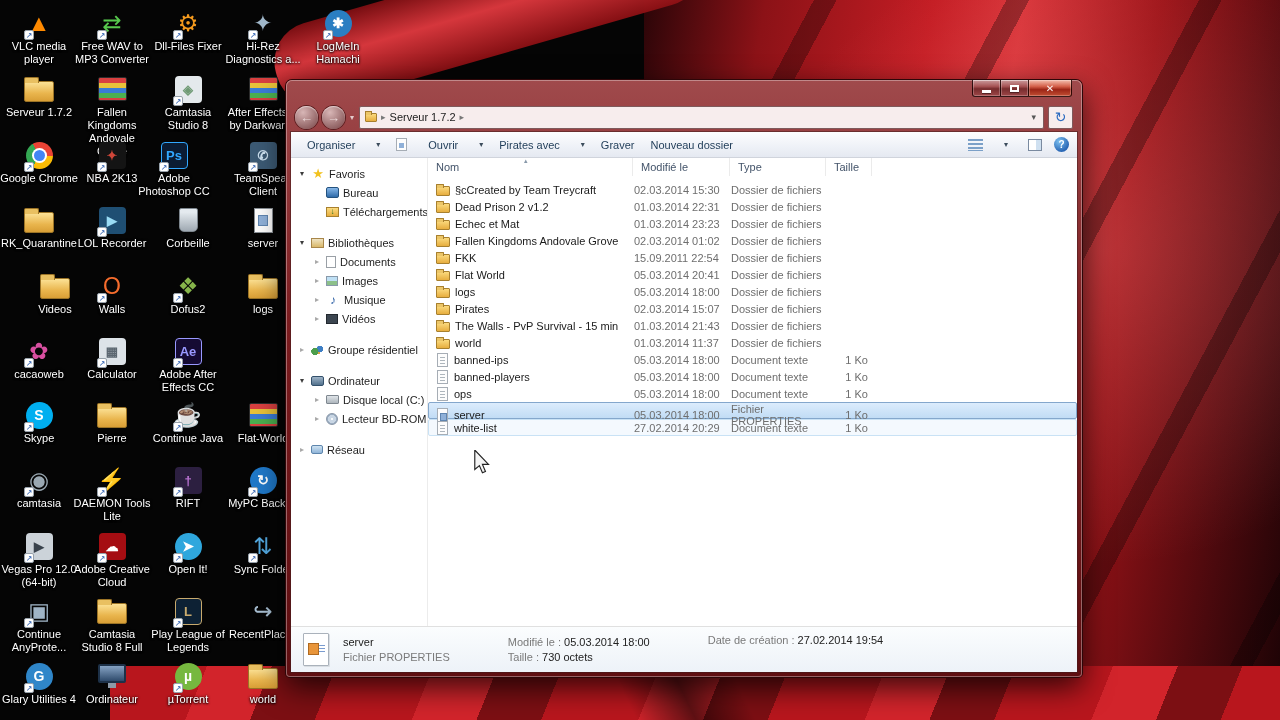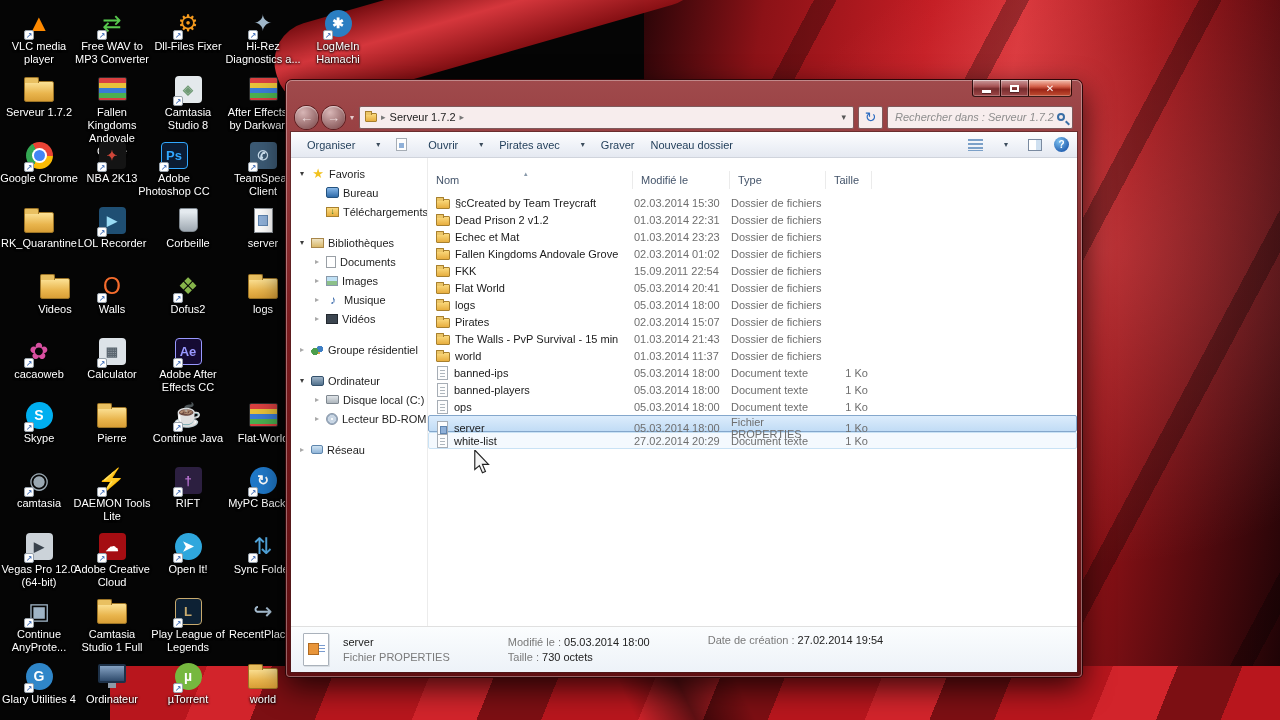--- a/index.html
+++ b/index.html
@@ -122,21 +122,21 @@
   .ni-home { width:13px; height:12px;
     background:radial-gradient(circle at 30% 62%,#4c9e4c 0 30%,transparent 31%),
                radial-gradient(circle at 68% 42%,#3f7fc4 0 30%,transparent 31%),
                radial-gradient(circle at 52% 62%,#e0a23c 0 27%,transparent 28%); }
   .ni-computer { background:linear-gradient(#9fb4c8,#51708c); border:1px solid #33506b; border-radius:2px; height:10px; width:13px; }
   .ni-disk { background:linear-gradient(#dfe4e8,#aeb6bd); border:1px solid #7e878f; height:9px; width:13px; border-radius:1px; }
   .ni-disc { background:radial-gradient(circle,#f6f9fb 0 18%,#c9d6e4 19% 55%,#9db0c4 56%); border-radius:50%; width:12px; height:12px; border:1px solid #8a97a8; }
   .ni-network { background:linear-gradient(#cfe3f2,#8fb4d8); border:1px solid #5e86ad; width:12px; height:9px; border-radius:2px; }
 
   .vsep { width:1px; background:#ececec; flex:none; }
-  .filepane { flex:1; position:relative; min-width:0;margin-top:13px; }
+  .filepane { flex:1; position:relative; min-width:0; }
   .cols-header { display:grid; grid-template-columns:205px 97px 96px 46px; height:18px; align-items:center;
     font-size:11px; color:#44546a; position:relative; }
   .cols-header .hcell { padding-left:8px; border-right:1px solid #ebebeb; height:100%; display:flex; align-items:center; }
   .sort-arrow { position:absolute; left:96px; top:-1px; font-size:7px; color:#8899aa; }
   .rows { padding-top:5px; }
   .frow { display:grid; grid-template-columns:205px 97px 96px 46px; height:17px; align-items:center; font-size:11px;
     border:1px solid transparent; border-radius:2px; cursor:default; }
   .frow .c-name { display:flex; align-items:center; gap:5px; padding-left:7px; color:#1a1a1a; white-space:nowrap; overflow:hidden; }
   .frow .c-date, .frow .c-type { color:#6e6e6e; }
   .frow .c-size { color:#6e6e6e; text-align:right; padding-right:5px; }
@@ -311,21 +311,21 @@
       <div class="di-img">
         <span class="di-tile" style="background: rgb(165, 13, 18); color: rgb(255, 255, 255);">☁</span>
         <span class="di-sc">↗</span>
       </div>
       <div class="di-label">Adobe Creative Cloud</div>
     </div>
     <div class="desk-icon" style="left: 73px; top: 596px;">
       <div class="di-img">
         <span class="di-folder"></span>
       </div>
-      <div class="di-label">Camtasia Studio 1 Full</div>
+      <div class="di-label">Camtasia Studio 8 Full</div>
     </div>
     <div class="desk-icon" style="left: 73px; top: 661px;">
       <div class="di-img">
         <span class="di-monitor"></span>
       </div>
       <div class="di-label">Ordinateur</div>
     </div>
     <div class="desk-icon" style="left: 149px; top: 8px;">
       <div class="di-img">
         <span class="di-glyph" style="color: rgb(245, 154, 29);">⚙</span>
@@ -501,24 +501,20 @@
     <div class="addr-box">
       <span class="mini-folder"></span>
       <span class="crumb-sep">▸</span>
       <span>Serveur 1.7.2</span>
       <span class="crumb-sep">▸</span>
       <span class="addr-caret">▾</span>
     </div>
     <div class="refresh-btn">
         <span>↻</span>
       </div>
-    <div class="search-box">
-      <span>Rechercher dans : Serveur 1.7.2</span>
-      <span class="lens"></span>
-    </div>
   </div>
 
   <div class="client">
     <div class="toolbar">
       <div class="tb-btn">
         <span>Organiser</span>
         <span class="tb-caret">▾</span>
       </div>
       <div class="tb-btn">
         <span class="tb-page"></span>

